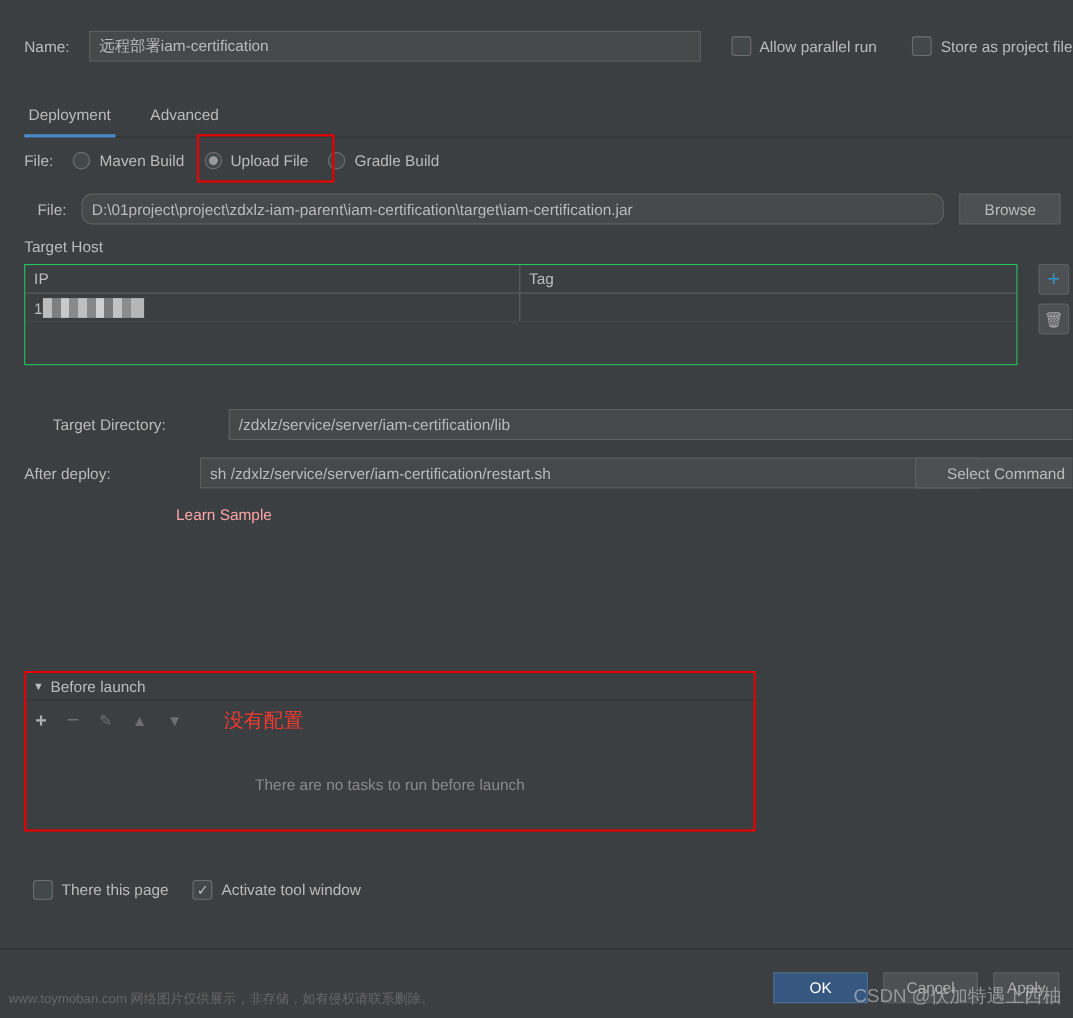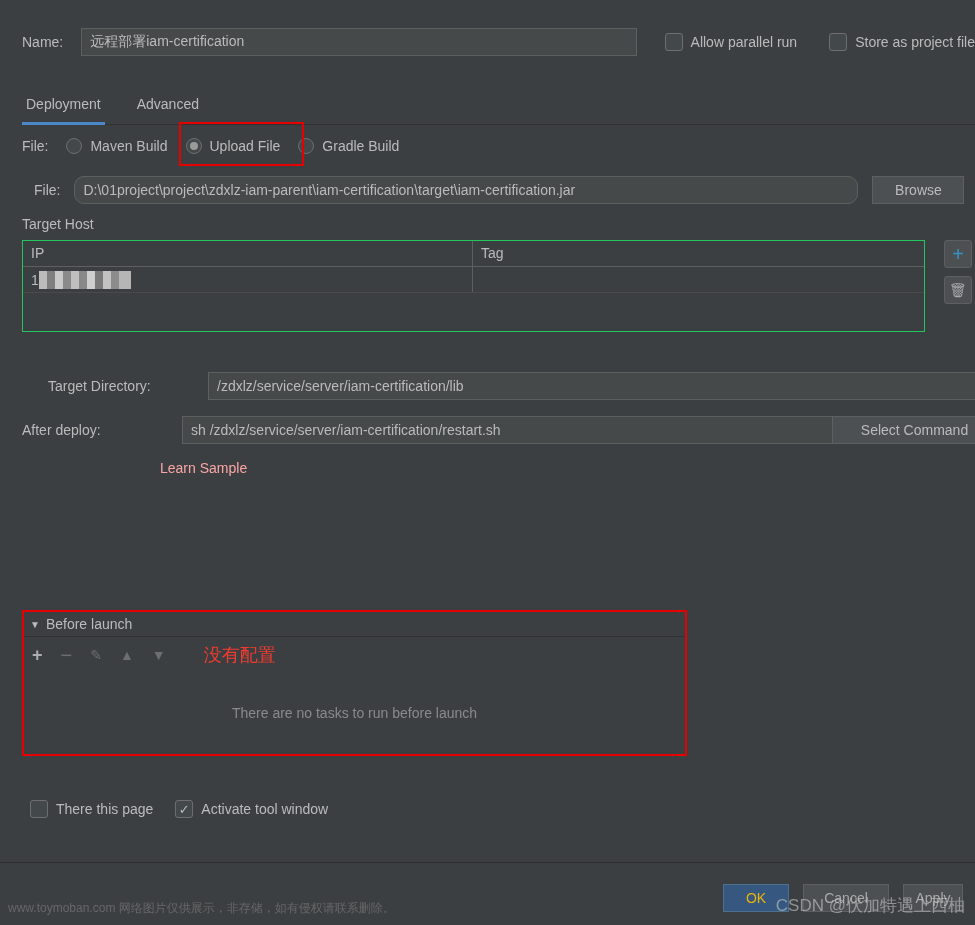--- a/index.html
+++ b/index.html
@@ -139,21 +139,21 @@
   .bl-toolbar .plus-dim { color:#aeaeae; font-size:18px; font-weight:bold; }
   .bl-annot { color:#f23b2f; font-size:18px; margin-left: 20px; }
   .bl-body { height: 80px; display:flex; align-items:center; justify-content:center; color:#8a8a8a; }
 
   
   .bottom-checks { position:absolute; left: 30px; top: 800px; display:flex; align-items:center; gap: 22px; }
 
   
   .bottom-sep { position:absolute; left:0; right:0; top: 862px; height:1px; background:#2d2d2d; }
   .bottom-bar { position:absolute; right: 12px; top: 884px; display:flex; gap: 14px; align-items:center; }
-  .btn-primary { background:#365880; border:1px solid #4c708c; color:#eab308; width:66px; font-weight:500; }
+  .btn-primary { background:#365880; border:1px solid #4c708c; color:#ffffff; width:86px; font-weight:500; }
   .btn-std { width:86px; background:#4c5052; color:#aaa; }
 
   
   .wm1 { position:absolute; left: 8px; top: 900px; color:#666; font-size:12px;text-align:right; }
   .wm2 { position:absolute; right: 10px; top: 894px; color:rgba(200,200,200,0.6); font-size:17px; pointer-events:none; }
 
   
   .pixelate {
     display:inline-block; width: 92px; height:18px;
     background:

